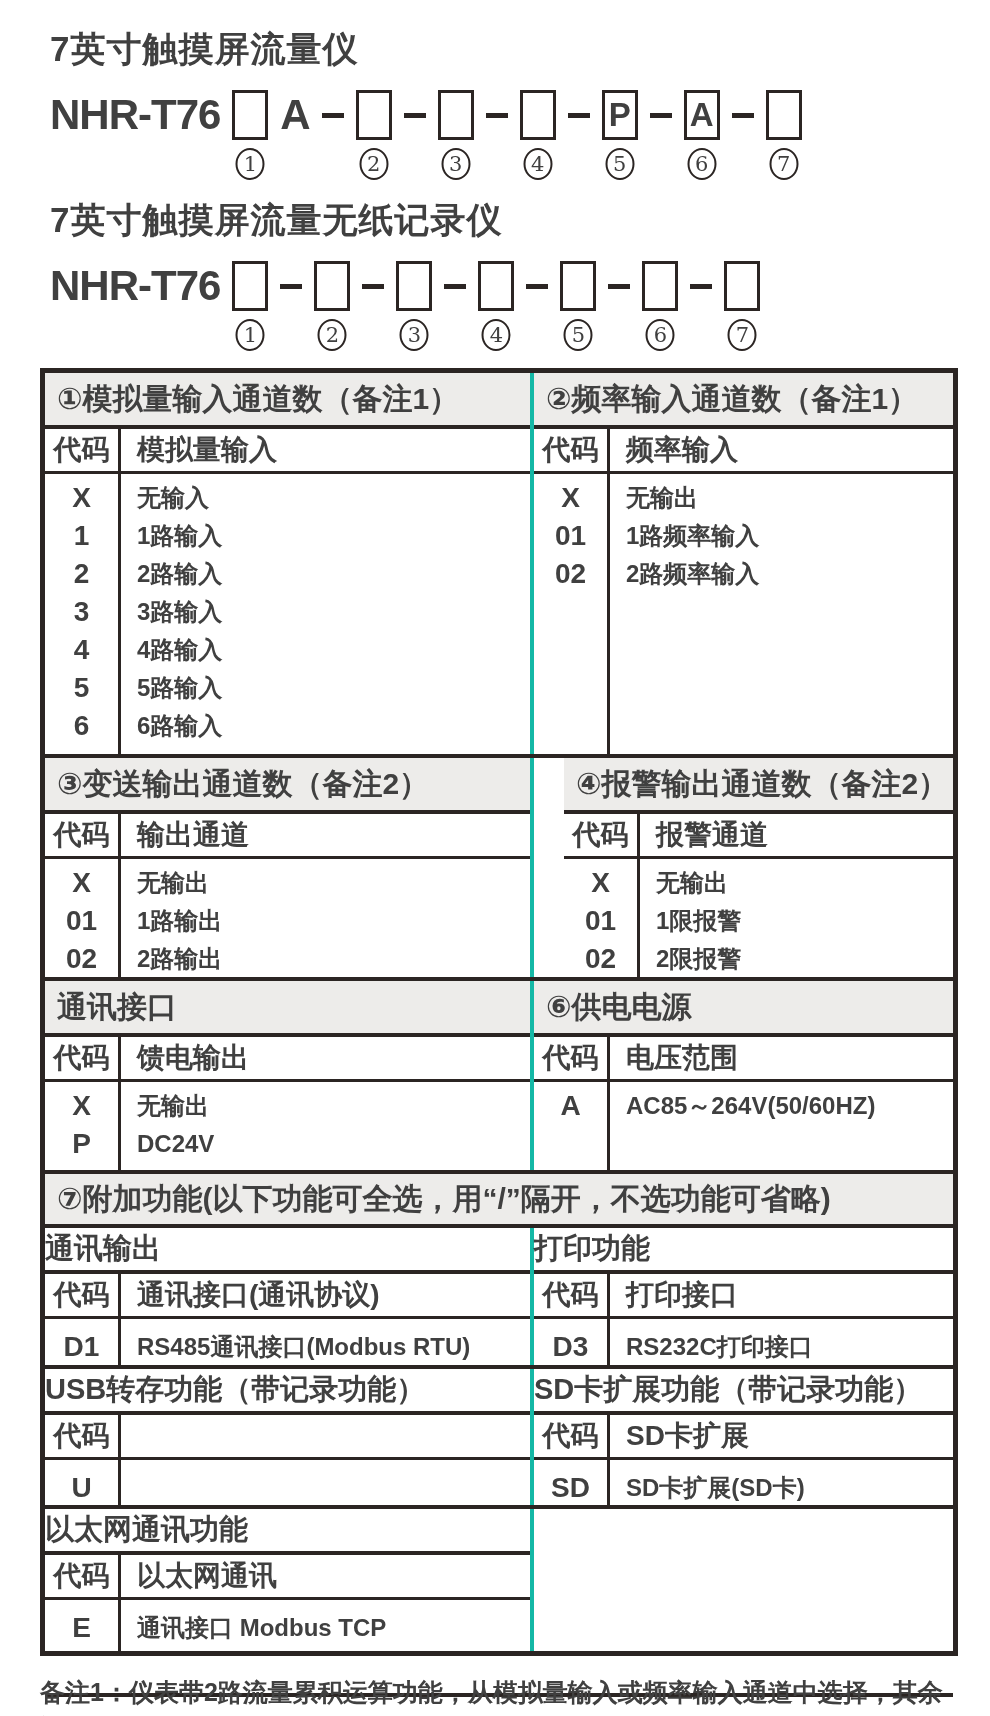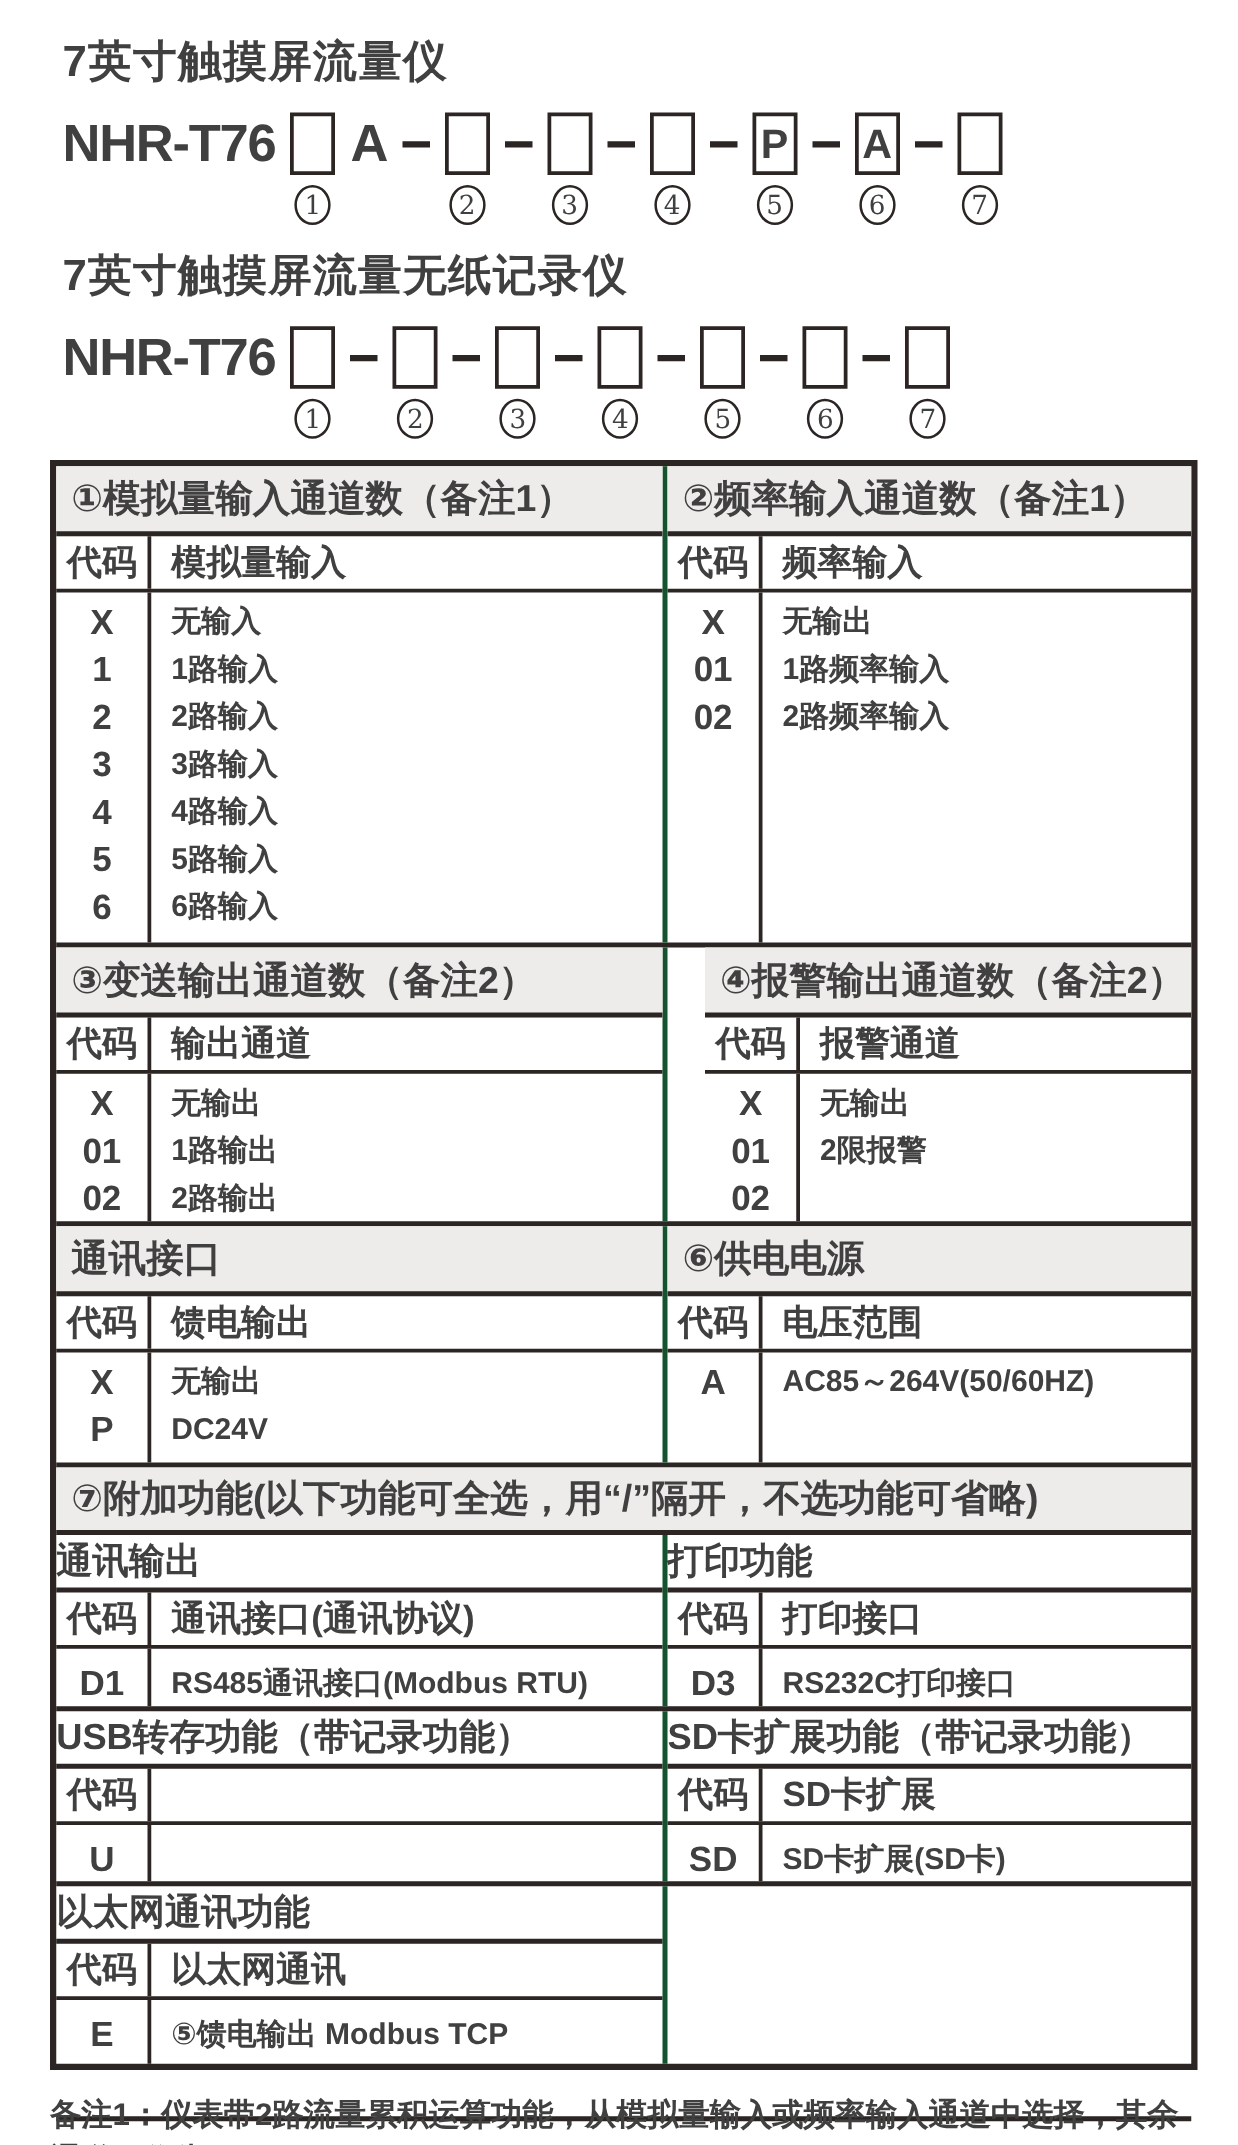--- a/index.html
+++ b/index.html
@@ -15,21 +15,21 @@
   .plabel{position:absolute;left:50%;top:58px;transform:translateX(-50%);
           width:29px;height:32px;border:2px solid #2b2523;border-radius:50%;
           display:flex;align-items:center;justify-content:center;box-sizing:border-box;
           font-family:"DejaVu Serif","Liberation Serif",serif;font-size:21px;font-weight:400;}
   .mdash{width:22px;height:5px;background:#2b2523;flex:0 0 auto;}
 
   .big-table{width:918px;margin:30px 0 0 40px;border:5px solid #2b2523;box-sizing:border-box;background:#fff;}
   .band{display:flex;border-bottom:4px solid #2b2523;box-sizing:border-box;}
   .band.last{border-bottom:none;flex-direction:column;}
   .half{display:flex;flex-direction:column;box-sizing:border-box;min-width:0;}
-  .half-l{width:489px;border-right:4px solid #14532d;}
+  .half-l{width:489px;border-right:4px solid #14b8a6;}
   .half-r{flex:1;}
   .sec-title{height:56px;background:#edecea;border-bottom:4px solid #2b2523;box-sizing:border-box;
              display:flex;align-items:center;padding-left:12px;font-size:30px;font-weight:700;white-space:nowrap;}
   .band-full{height:54px;}
   .band-full .sec-title{border-bottom:none;height:100%;flex:1;background:#edecea;}
   .sub-title{height:46px;border-bottom:4px solid #2b2523;box-sizing:border-box;
              display:flex;align-items:center;font-size:29px;font-weight:700;white-space:nowrap;}
   .hdr-row{display:flex;height:45px;border-bottom:3px solid #2b2523;box-sizing:border-box;
            font-size:28px;font-weight:700;}
   .code-w{width:76px;border-right:3px solid #2b2523;box-sizing:border-box;
@@ -210,20 +210,21 @@
           <div class="hdr-desc">报警通道</div>
         </div>
         <div class="data">
           <div class="col-codes">
             <div>X</div>
             <div>01</div>
             <div>02</div>
           </div>
           <div class="col-descs">
             <div>无输出</div>
+            <div>1限报警</div>
             <div>2限报警</div>
           </div>
         </div>
       </div>
     </div>
 
     <div class="band" style="height:193px;">
       <div class="half half-l">
         <div class="sec-title">通讯接口</div>
         <div class="hdr-row">
@@ -329,21 +330,21 @@
         <div class="sub-title">以太网通讯功能</div>
         <div class="hdr-row">
           <div class="code-w">代码</div>
           <div class="hdr-desc">以太网通讯</div>
         </div>
         <div class="data tall">
           <div class="col-codes">
             <div>E</div>
           </div>
           <div class="col-descs">
-            <div>⑤馈电输出 Modbus TCP</div>
+            <div>通讯接口 Modbus TCP</div>
           </div>
         </div>
       </div>
       <div class="half half-r">
         <div class="empty-top"></div>
         <div class="empty-rest"></div>
       </div>
     </div>
 
   </div>

